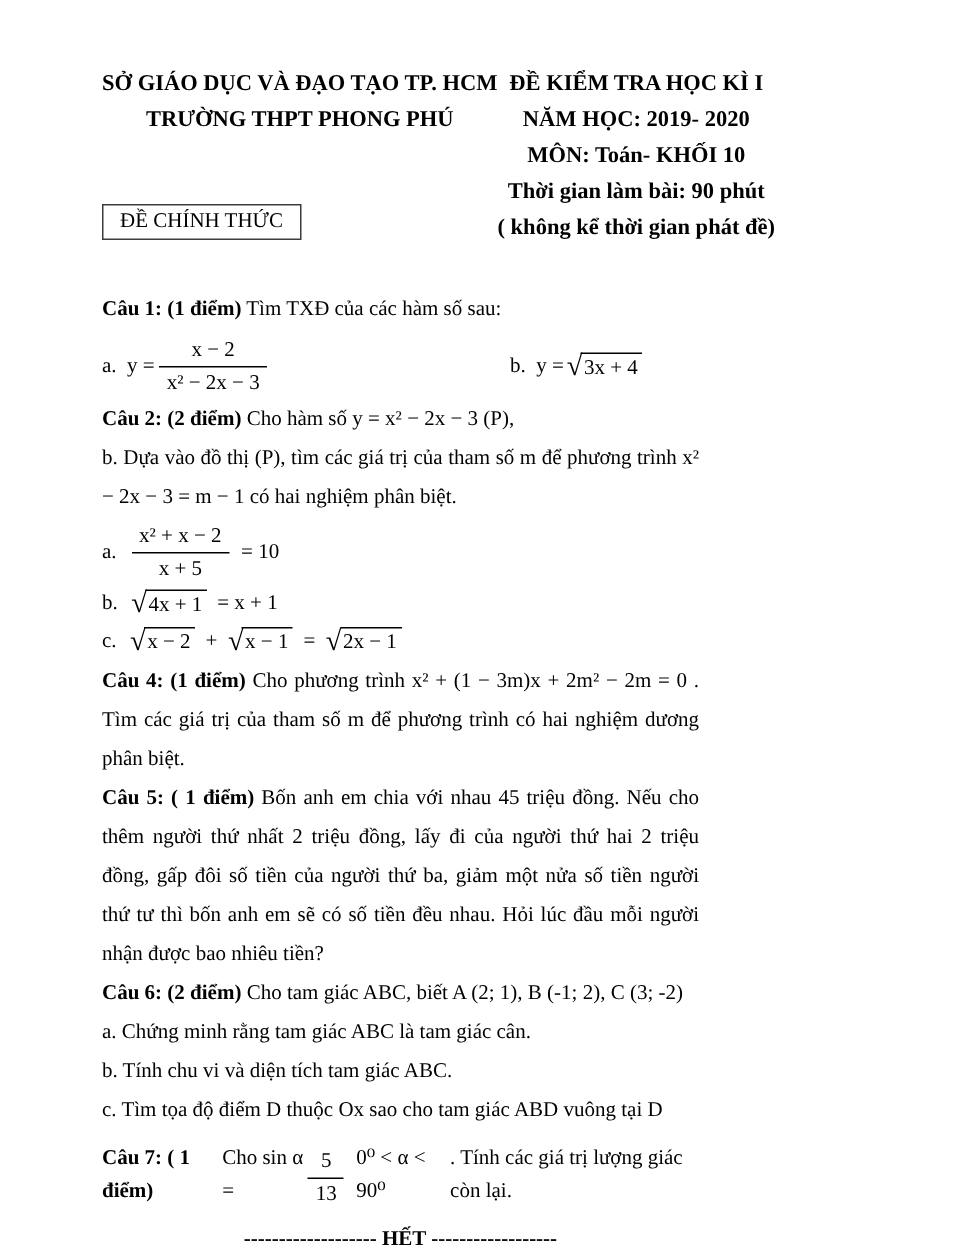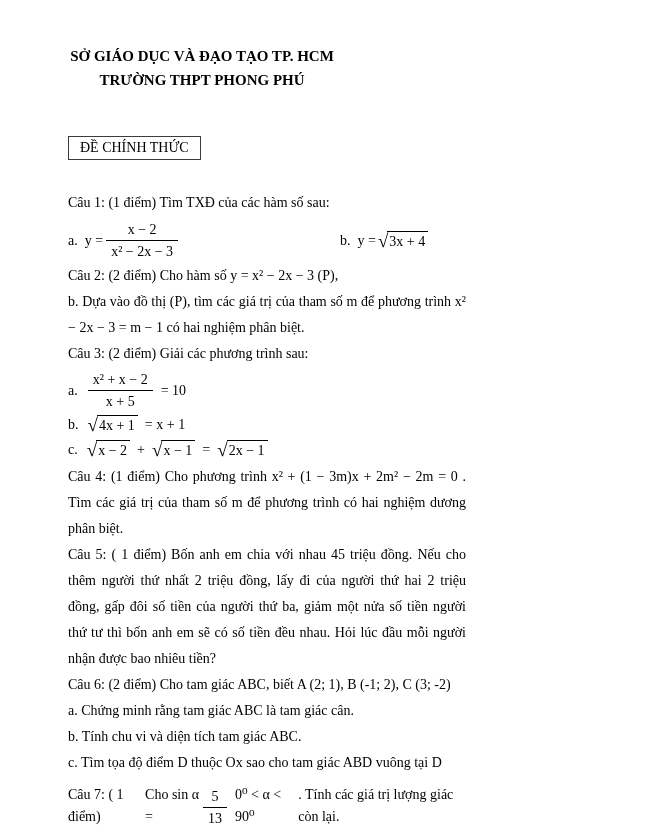--- a/index.html
+++ b/index.html
@@ -25,21 +25,21 @@
     margin-top: 44px;
     padding: 3px 11px;
     border: 1.5px solid #3c3c3c;
     font-size: 14px;
     float: left;
     text-align: center;
   }
   
   .content { margin-top: 30px; clear: both; }
   .para { margin: 0; line-height: 26px; text-align: justify; }
-  .label { font-weight: normal; }
+  .label { font-weight: bold; }
   .mathline { display: flex; align-items: center; line-height: 22px; margin: 3px 0; }
   .mprefix { margin-right: 7px; }
   .mgap { margin: 0 5px; }
   
   .frac { display: inline-block; vertical-align: middle; text-align: center; margin: 0 3px; }
   .frac .num { display: block; padding: 0 5px 1px 5px; border-bottom: 1px solid #000; line-height: 19px; }
   .frac .den { display: block; padding: 1px 5px 0 5px; line-height: 19px; }
   
   .sqrt { display: inline-flex; align-items: flex-start; vertical-align: middle; margin: 0 2px; }
   .sqrt .rad { font-size: 19px; line-height: 19px; font-weight: normal; }
@@ -55,20 +55,27 @@
 <body>
 
 <div class="page">
 
   <div class="header-row">
     <div class="header-left">
       <div class="hline">SỞ GIÁO DỤC VÀ ĐẠO TẠO TP. HCM</div>
       <div class="hline">TRƯỜNG THPT PHONG PHÚ</div>
       <div class="official-box">ĐỀ CHÍNH THỨC</div>
     </div>
+    <div class="header-right">
+      <div class="hline">ĐỀ KIỂM TRA HỌC KÌ I</div>
+      <div class="hline">NĂM HỌC: 2019- 2020</div>
+      <div class="hline">MÔN: Toán- KHỐI 10</div>
+      <div class="hline">Thời gian làm bài: 90 phút</div>
+      <div class="hline">( không kể thời gian phát đề)</div>
+    </div>
   </div>
 
   <div class="content">
 
     <p class="para"><span class="label">Câu 1: (1 điểm)</span><span> Tìm TXĐ của các hàm số sau:</span></p>
     <div class="q1-row">
       <span class="q1-a">
         <span class="mprefix">a.</span>
         <span>y =</span>
         <span class="frac">
@@ -82,21 +89,20 @@
         <span class="sqrt">
           <span class="rad">√</span>
           <span class="arg">3x + 4</span>
         </span>
       </span>
     </div>
 
     <p class="para"><span class="label">Câu 2: (2 điểm)</span><span> Cho hàm số  y = x² − 2x − 3  (P),</span></p>
     <p class="para">b. Dựa vào đồ thị (P), tìm các giá trị của tham số m để phương trình  x² − 2x − 3 = m − 1 có hai nghiệm phân biệt.</p>
 
-    <p class="para"><span class="label">Câu 3: (2 điểm)</span><span> Giải các phương trình sau:</span></p>
     <div class="mathline">
       <span class="mprefix">a.</span>
       <span class="frac">
         <span class="num">x² + x − 2</span>
         <span class="den">x + 5</span>
       </span>
       <span class="mgap">= 10</span>
     </div>
     <div class="mathline">
       <span class="mprefix">b.</span>

